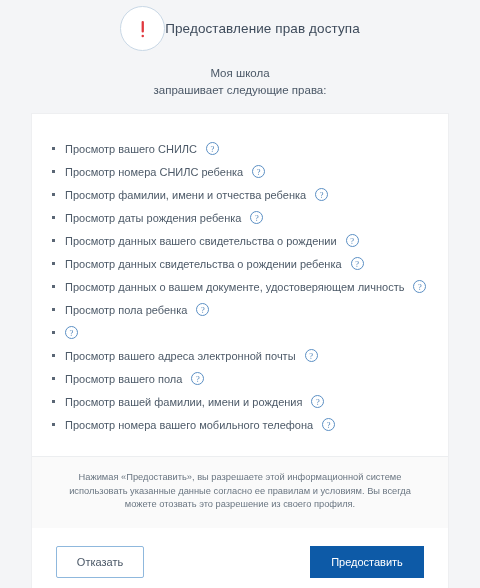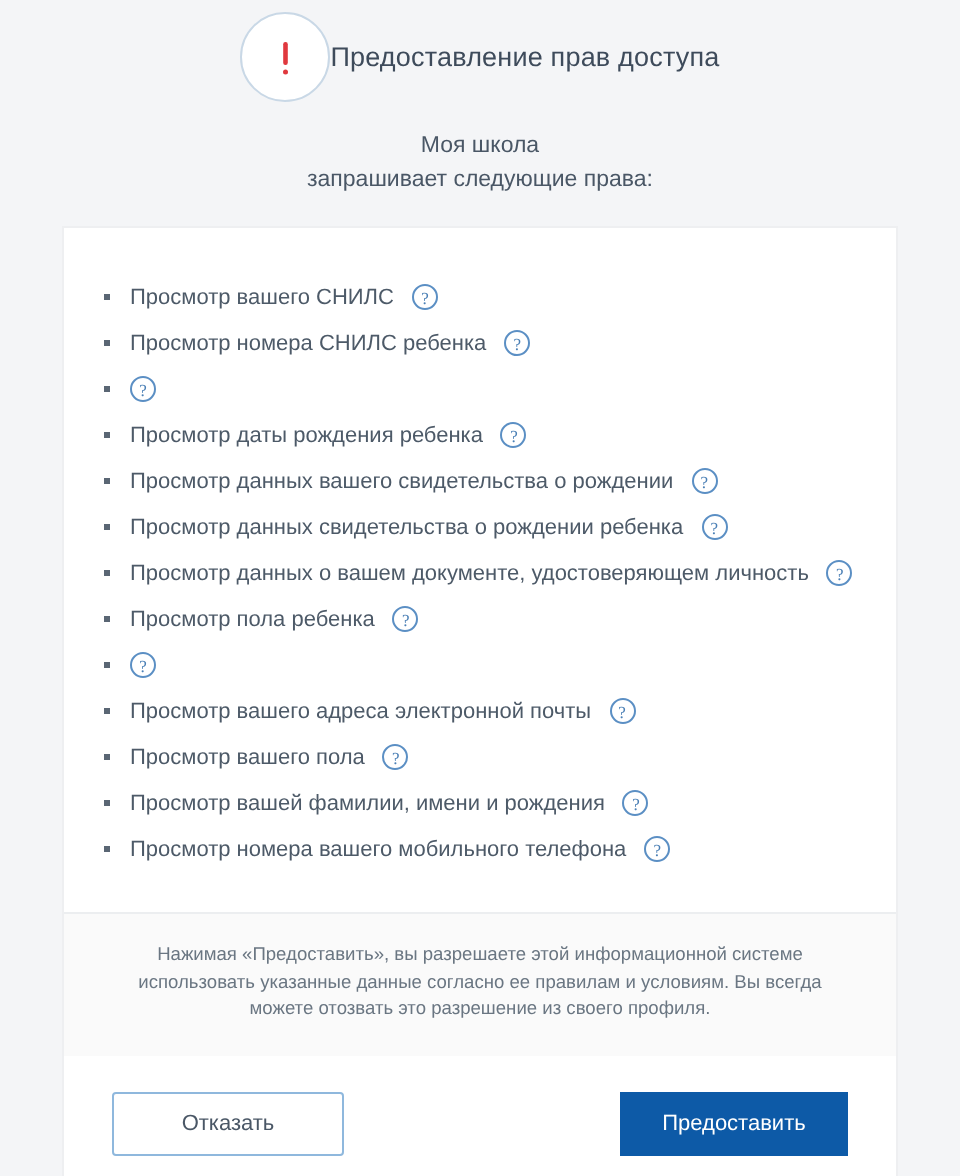--- a/index.html
+++ b/index.html
@@ -127,21 +127,21 @@
     align-items: center;
     justify-content: space-between;
   }
   .btn {
     font-family: "Liberation Sans", sans-serif;
     font-size: 11px;
     cursor: pointer;
     box-sizing: border-box;
   }
   .btn-secondary {
-    width: 116px;
+    width: 88px;
     height: 32px;
     background: #ffffff;
     border: 1px solid #8fb8dd;
     color: #4a5766;
     border-radius: 2px;
   }
   .btn-primary {
     width: 114px;
     height: 32px;
     background: #0d5aa7;
@@ -178,20 +178,21 @@
         <span class="perm-label">Просмотр вашего СНИЛС</span>
         <span class="help-icon">?</span>
       </li>
       <li class="perm-item">
         <span class="bullet"></span>
         <span class="perm-label">Просмотр номера СНИЛС ребенка</span>
         <span class="help-icon">?</span>
       </li>
       <li class="perm-item">
         <span class="bullet"></span>
+        <span class="perm-label">Просмотр фамилии, имени и отчества ребенка</span>
         <span class="help-icon">?</span>
       </li>
       <li class="perm-item">
         <span class="bullet"></span>
         <span class="perm-label">Просмотр даты рождения ребенка</span>
         <span class="help-icon">?</span>
       </li>
       <li class="perm-item">
         <span class="bullet"></span>
         <span class="perm-label">Просмотр данных вашего свидетельства о рождении</span>

